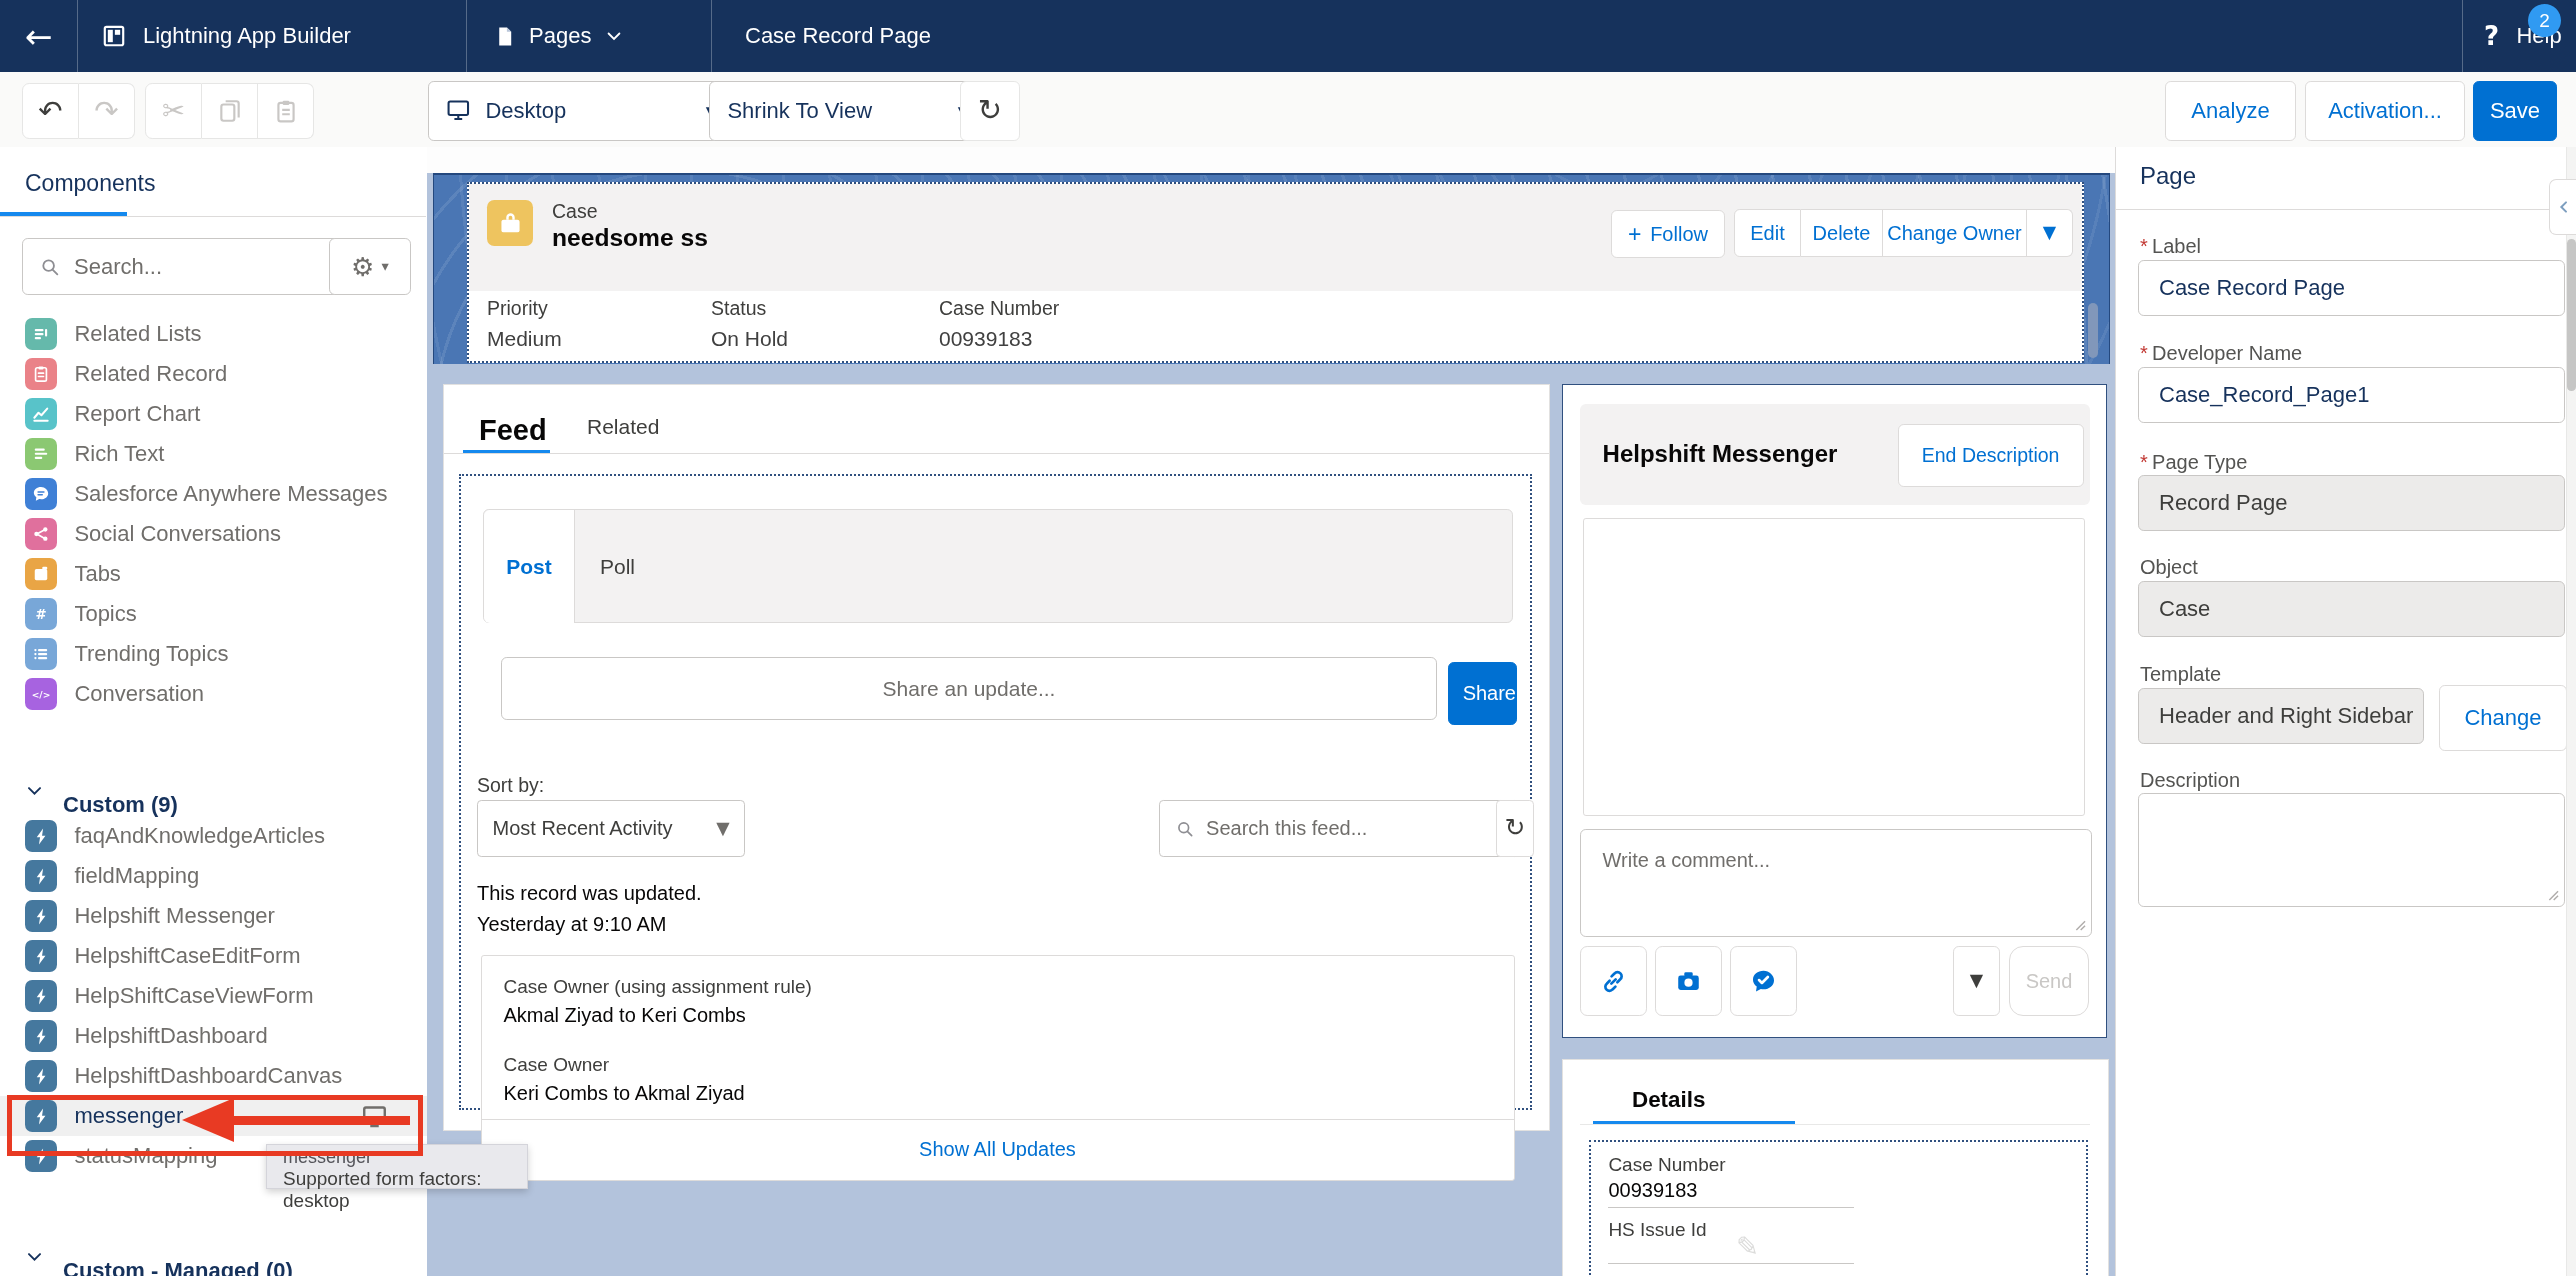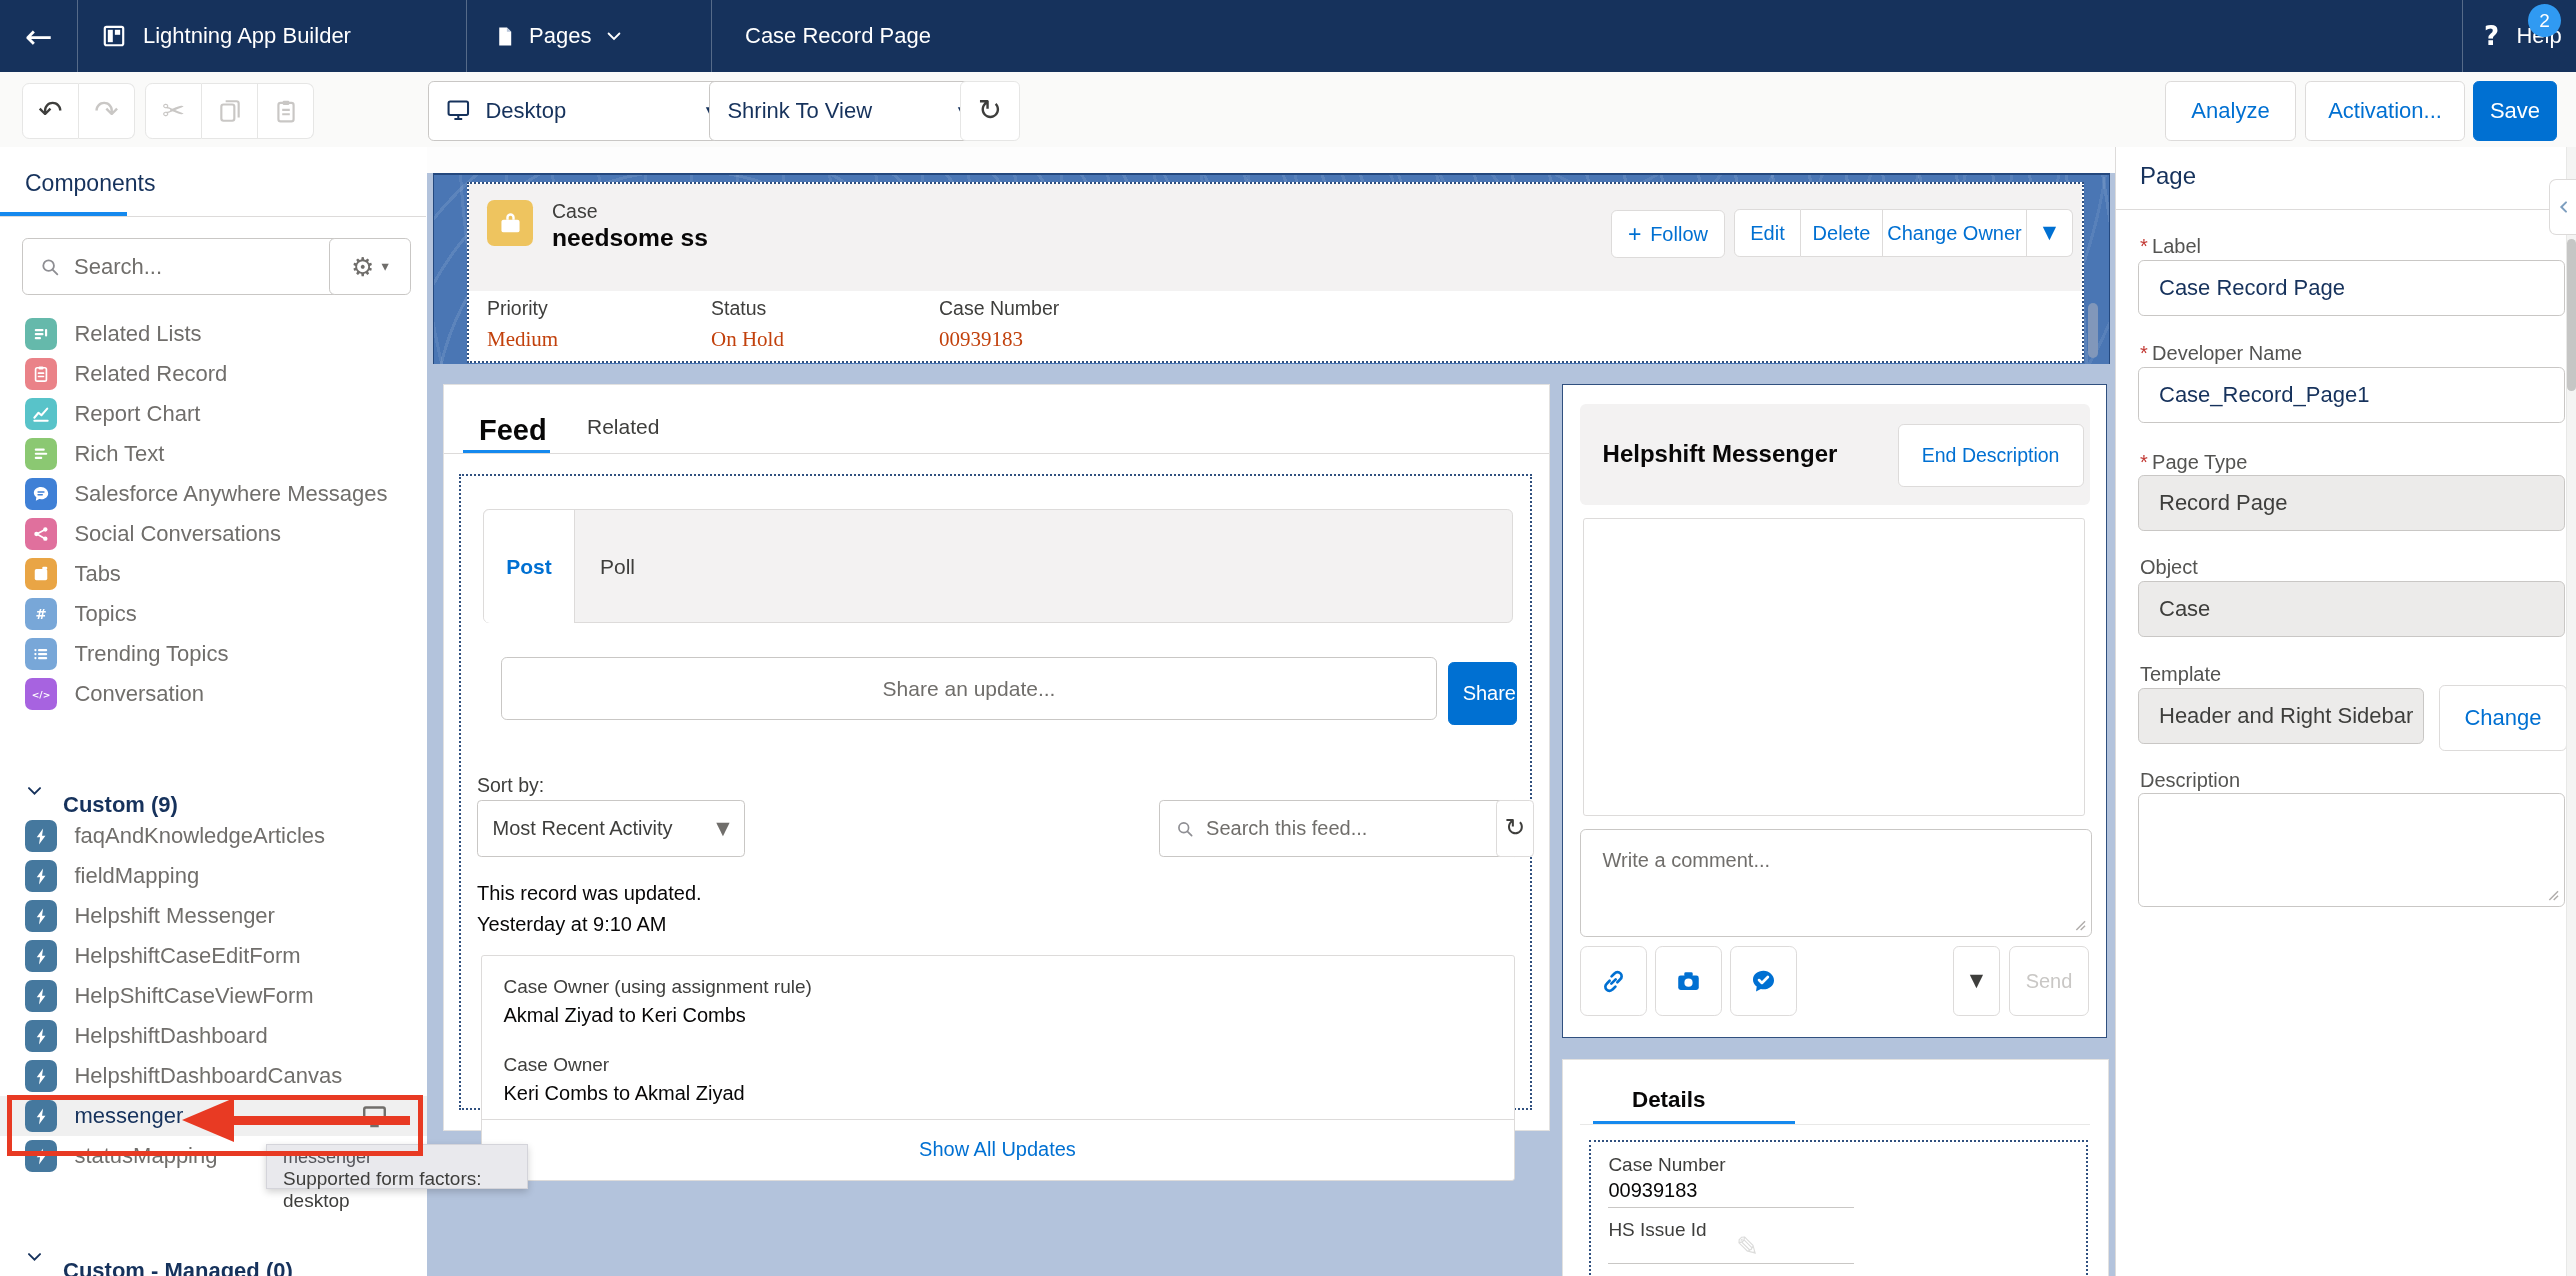--- a/index.html
+++ b/index.html
@@ -35,21 +35,21 @@
   
   .canvas{left:427px;top:147px;width:1688px;height:1129px;background:#b3c3dc;}
   .band{background-color:#4a76b4;
         background-image:repeating-radial-gradient(circle at 15% 130%,transparent 0 33px,rgba(255,255,255,.10) 33px 36px),
                          repeating-radial-gradient(circle at 70% -40%,transparent 0 43px,rgba(255,255,255,.08) 43px 46px);
         border-left:1.4px solid #24487e;border-right:1.4px solid #24487e;}
   .dotted{border:2.2px dotted #30507f;}
   .card{background:#fff;border:0.7px solid #e2e1e0;}
   .graybar{background:#f3f2f2;}
   .fld-label{font-size:19.5px;color:#3e3e3c;}
-  .fld-value{font-size:21px;color:#c2410c;font-family:Liberation Serif, serif;}
+  .fld-value{font-size:21px;color:#404040;}
   .link{color:#0070d2;}
   .icbtn{background:#fff;border:0.7px solid #dddbda;border-radius:7.2px;display:flex;align-items:center;justify-content:center;}
   
   .props{left:2115px;top:147px;width:461px;height:1129px;background:#fff;border-left:0.7px solid #dddbda;}
   .plabel{font-size:20px;color:#545452;}
   .req{color:#c23934;margin-right:4.3px;}
   .pinput{border:0.7px solid #c9c7c5;border-radius:5.8px;background:#fff;display:flex;align-items:center;
           font-size:22px;color:#16325c;padding-left:20px;}
   .pdisabled{background:#ecebea;color:#3e3e3c;}
   
@@ -511,21 +511,21 @@
       </div>
       <div class="abs icbtn" style="left:167px;top:561px;width:65px;height:68px;">
         <svg width="29" height="29" viewBox="0 0 24 24">
             <path fill="#0070d2" d="M12 3.2c-4.8 0-8.7 3.2-8.7 7.3 0 2.3 1.2 4.3 3.1 5.6l-.6 4.2 4-2c.7.1 1.5.2 2.2.2 4.8 0 8.7-3.2 8.7-7.3S16.8 3.2 12 3.2z"></path>
             <path d="M8.3 10.8l2.4 2.4 4.9-4.9" stroke="#fff" stroke-width="2.2" fill="none" stroke-linecap="round" stroke-linejoin="round"></path>
           </svg>
       </div>
       <div class="abs icbtn" style="left:390px;top:561px;width:45px;height:68px;border-radius:5.8px;">
         <span class="ico" style="font-size:17.4px;color:#3e3e3c;">▼</span>
       </div>
-      <div class="abs icbtn" style="left:446px;top:561px;width:78px;height:68px;border-radius:7px;">
+      <div class="abs icbtn" style="left:446px;top:561px;width:78px;height:68px;border-radius:14px;">
         <span style="font-size:20px;color:#c9c7c5;">Send</span>
       </div>
     </div>
 
     <div class="abs card" style="left:1135px;top:912px;width:545px;height:364px;">
       <div class="abs" style="left:69px;top:27px;font-size:22.4px;font-weight:bold;color:#080707;">Details</div>
       <div class="abs" style="left:30px;top:61px;width:202px;height:4.3px;background:#1589ee;"></div>
       <div class="abs" style="left:16.6px;top:64px;width:510px;height:0.7px;background:#e8e8e7;"></div>
       <div class="abs dotted" style="left:26px;top:80px;width:499px;height:275px;box-sizing:border-box;">
         <div class="abs" style="left:17.4px;top:12.3px;font-size:19px;color:#3e3e3c;">Case Number</div>

